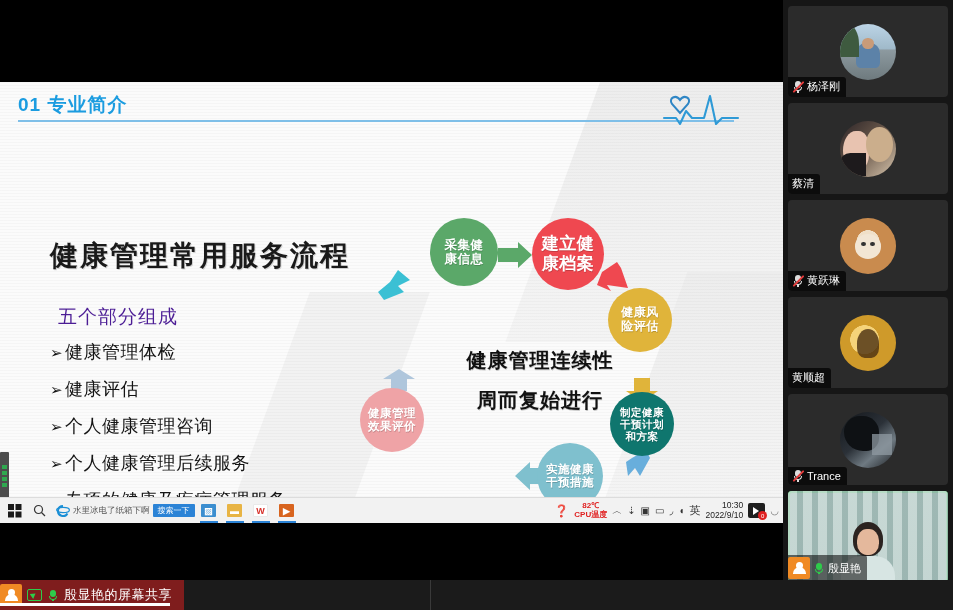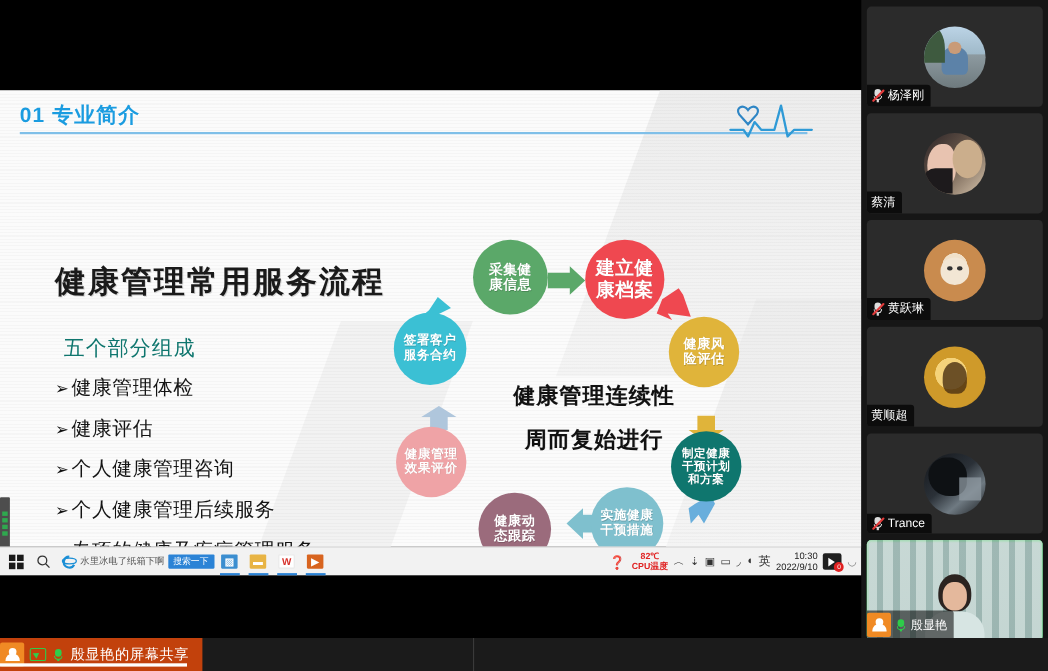--- a/index.html
+++ b/index.html
@@ -63,21 +63,21 @@
 
   
   #main-heading {
     position: absolute; left: 50px; top: 155px;
     font-size: 28px; font-weight: bold; color: #1a1a1a;
     letter-spacing: 2px;
     text-shadow: 1px 1px 0 rgba(0,0,0,0.15);
   }
   #sub-heading {
     position: absolute; left: 58px; top: 222px;
-    font-size: 19px; color: #0f766e; letter-spacing: 1px;
+    font-size: 19px; color: #4c1d95; letter-spacing: 1px;
   }
   #bullets {
     position: absolute; left: 50px; top: 258px;
     width: 340px;
   }
   .bullet {
     font-size: 18px; color: #141414; letter-spacing: 0.5px;
     margin-bottom: 13px; white-space: nowrap;
     display: flex; align-items: baseline;
   }
@@ -198,21 +198,21 @@
   .selfavatar .torso { width: 13px; height: 7px; border-radius: 7px 7px 0 0; background: #fff; }
   .selfavatar-inner { display: flex; flex-direction: column; align-items: center; }
 
   
   #bottombar {
     position: absolute; left: 0; top: 580px; width: 953px; height: 30px;
     background: #1b1b1b; display: flex; align-items: center;
   }
   #share-label {
     display: flex; align-items: center; gap: 5px;
-    background: #c2410c; height: 30px; padding-right: 12px;
+    background: #7f1d1d; height: 30px; padding-right: 12px;
   }
   #share-label .txt { color: #fff; font-size: 13px; letter-spacing: 0.5px; }
   .screenshare-ico {
     width: 15px; height: 12px; border: 1.6px solid #2ecc4a; border-radius: 2px;
     position: relative; flex: 0 0 auto;
   }
   .screenshare-ico .ar {
     position: absolute; left: 3px; top: 2px; width: 0; height: 0;
     border-left: 5px solid #2ecc4a; border-top: 3px solid transparent; border-bottom: 3px solid transparent;
     transform: rotate(-35deg);
@@ -324,40 +324,28 @@
           </div>
         </div>
 
         <div class="node" id="node-5" style="left:197px; top:243px; width:66px; height:66px; background:#7FC0CE; font-size:11.5px;">
           <div>
             <span>实施健康</span>
             <span>干预措施</span>
           </div>
         </div>
 
-        <div class="node" id="node-6" style="left:95px; top:248px; width:66px; height:66px; background:#9B6B7C; font-size:12px;">
-          <div>
-            <span>健康动</span>
-            <span>态跟踪</span>
-          </div>
-        </div>
 
         <div class="node" id="node-7" style="left:20px; top:188px; width:64px; height:64px; background:#EFA3A6; font-size:11.5px;">
           <div>
             <span>健康管理</span>
             <span>效果评价</span>
           </div>
         </div>
 
-        <div class="node" id="node-8" style="left:18px; top:84px; width:66px; height:66px; background:#3BC0D4; font-size:11.5px;">
-          <div>
-            <span>签署客户</span>
-            <span>服务合约</span>
-          </div>
-        </div>
 
         <div id="center-text">
           <div>健康管理连续性</div>
           <div>周而复始进行</div>
         </div>
 
       </div>
     </div>
 
     <div id="edge-widget">

